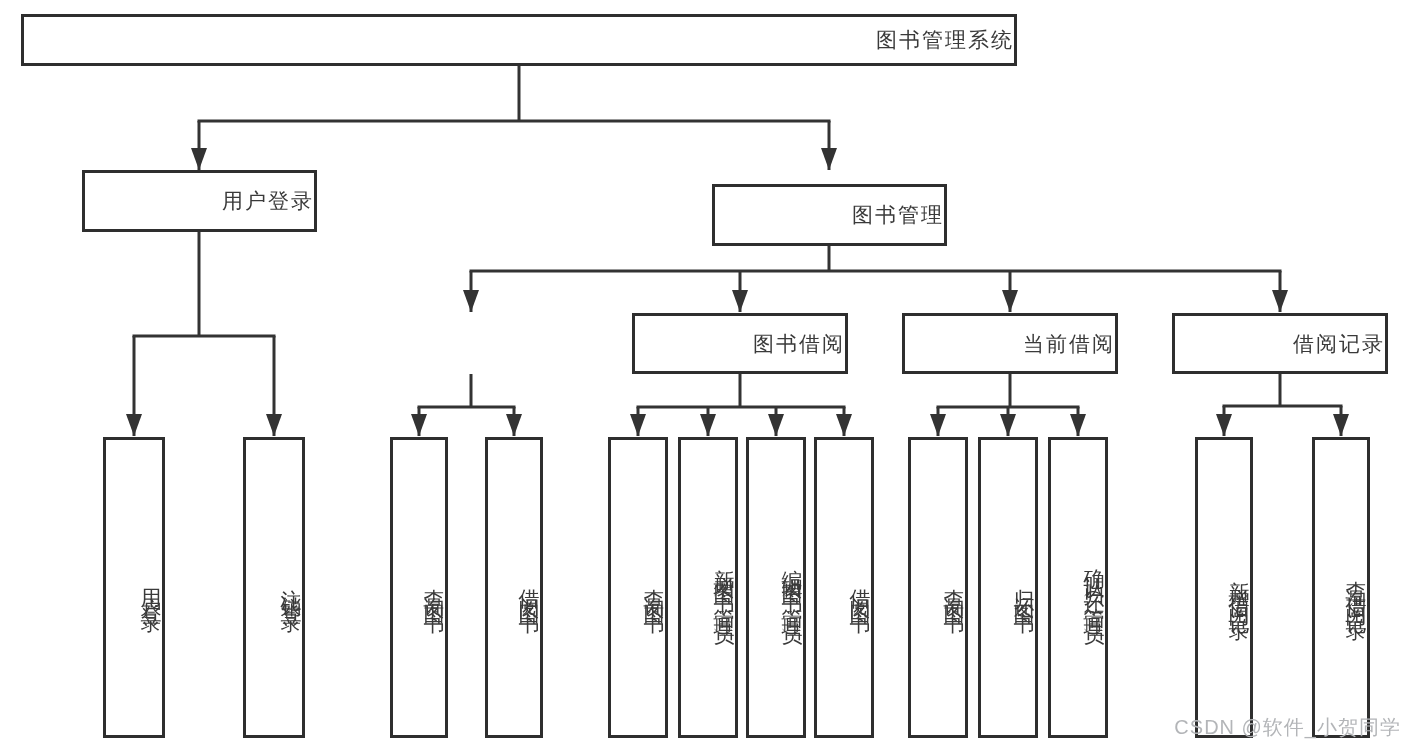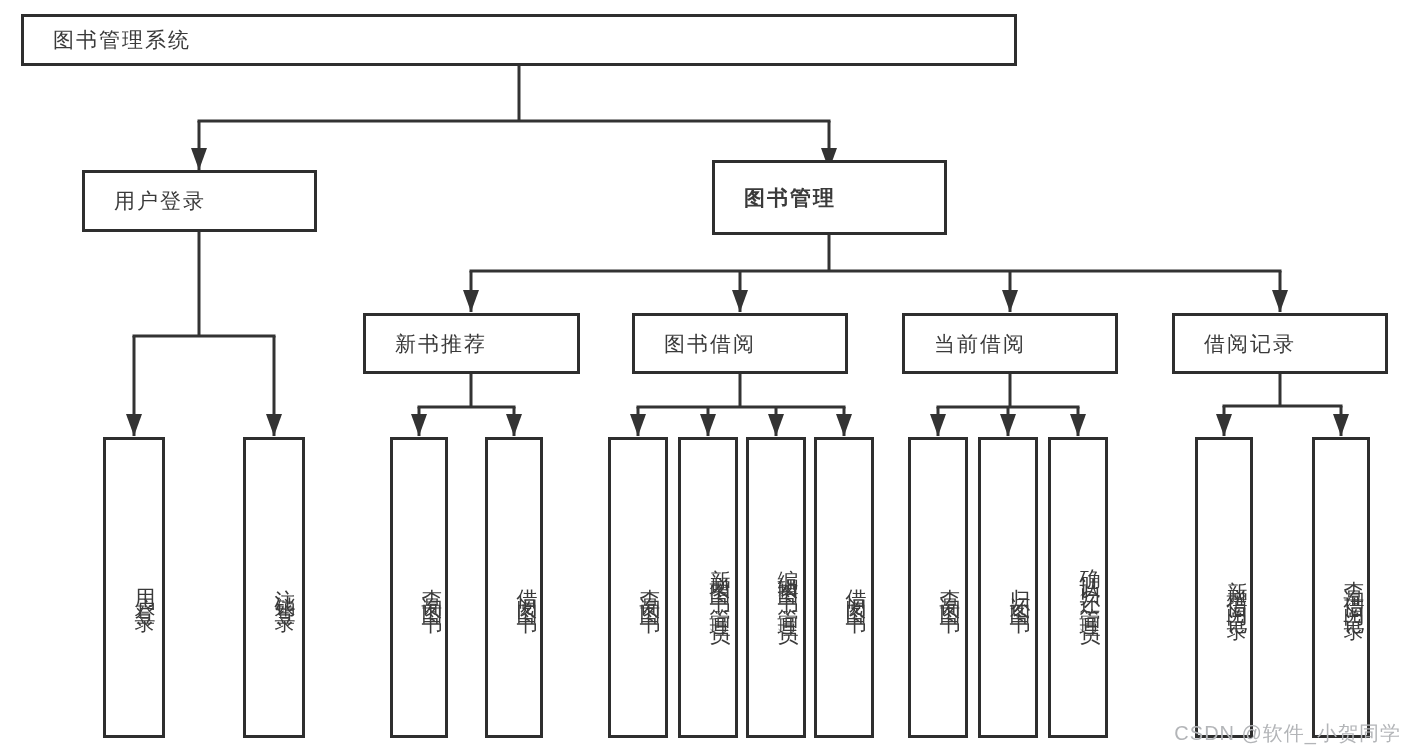--- a/index.html
+++ b/index.html
@@ -25,21 +25,21 @@
     stroke: #333333;
     stroke-width: 3;
   }
   .node {
     position: absolute;
     box-sizing: border-box;
     border: 3px solid #2e2e2e;
     background: #ffffff;
     display: flex;
     align-items: center;
-    justify-content: flex-start;
+    justify-content: flex-end;
     z-index: 2;
     color: #3a3a3a;
     padding-left: 29px;
   }
   .hnode .lbl {
     font-size: 21px;
     letter-spacing: 2px;
     white-space: nowrap;
   }
   .vnode .lbl {
@@ -51,21 +51,20 @@
   }
   .watermark {
     position: absolute;
     right: 4px;
     top: 714px;
     z-index: 5;
     font-size: 20px;
     letter-spacing: 1px;
     color: #b3b5b8;
     white-space: nowrap;
-    margin-top: 6px;
   }
 </style>
 </head>
 <body>
 
 <div class="canvas">
 
   <svg class="connectors" width="1405" height="747" viewBox="0 0 1405 747">
     <defs>
       <marker id="arrowhead" viewBox="0 0 22 16" refX="22" refY="8" markerWidth="22" markerHeight="16" markerUnits="userSpaceOnUse" orient="auto">
@@ -128,27 +127,24 @@
     </g>
   </svg>
 
   <div class="node hnode" style="left:21px; top:14px; width:996px; height:52px;">
     <span class="lbl">图书管理系统</span>
   </div>
 
   <div class="node hnode" style="left:82px; top:170px; width:235px; height:62px;">
     <span class="lbl">用户登录</span>
   </div>
-  <div class="node hnode" style="left:712px; top:160px; width:235px; height:75px;font-weight:bold;">
+  <div class="node hnode" style="left:712px; top:184px; width:235px; height:62px;">
     <span class="lbl">图书管理</span>
   </div>
 
-  <div class="node hnode" style="left:363px; top:313px; width:217px; height:61px;">
-    <span class="lbl">新书推荐</span>
-  </div>
   <div class="node hnode" style="left:902px; top:313px; width:216px; height:61px;">
     <span class="lbl">当前借阅</span>
   </div>
   <div class="node hnode" style="left:632px; top:313px; width:216px; height:61px;">
     <span class="lbl">图书借阅</span>
   </div>
   <div class="node hnode" style="left:1172px; top:313px; width:216px; height:61px;">
     <span class="lbl">借阅记录</span>
   </div>
 

